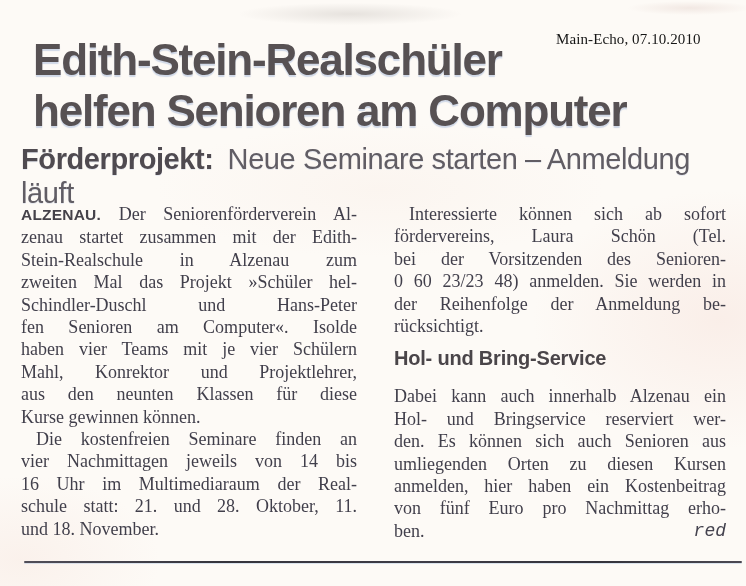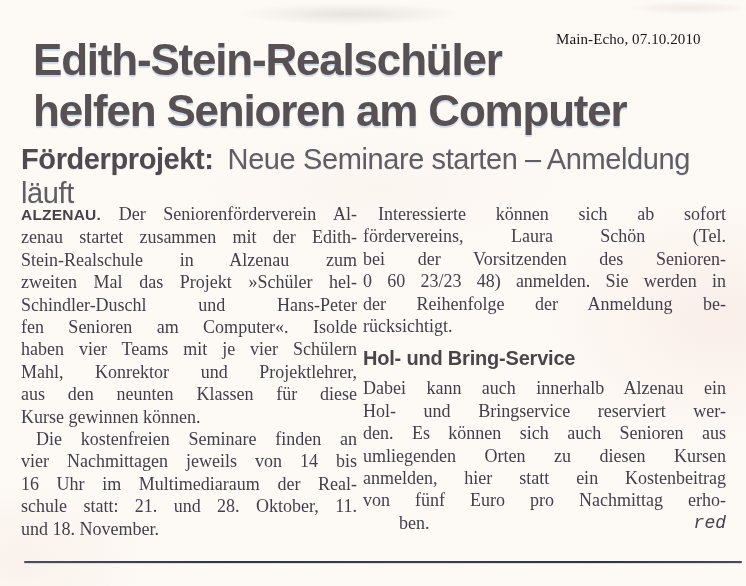--- a/index.html
+++ b/index.html
@@ -49,21 +49,21 @@
     font-weight: 700;
     letter-spacing: -0.4px;
     color: #4f4a50;
     text-shadow: 0 1px 0 rgba(110,140,200,0.15);
   }
   .sub-rest { font-weight: 400; color: #615d64; margin-left: 14px; }
 
   
   .columns {
     position: absolute; left: 21px; top: 203px; width: 705px;
-    display: flex; gap: 6px;
+    display: flex; gap: 37px;
     color: #413f4b;
     font-size: 18px; line-height: 22.4px;
   }
   .col { width: 336px; }
   .col + .col { width: auto; flex: 1; }
 
   .para { margin: 0; }
   .line { display: block; text-align: justify; text-align-last: justify; }
   .line.last { text-align-last: left; }
   .para.indent .line:first-child { text-indent: 15px; }
@@ -72,24 +72,24 @@
     font-family: "Liberation Sans", sans-serif;
     font-weight: 700; font-size: 15.5px;
     letter-spacing: 0.2px; color: #45424a;
   }
 
   .subhead {
     font-family: "Liberation Sans", sans-serif;
     font-weight: 700; font-size: 20px; line-height: 22px;
     letter-spacing: -0.2px;
     color: #4a4549;
-    margin: 10px 0 8px 0;
+    margin: 10px 0 16px 0;
   }
 
-  .sigline { display: flex; justify-content: space-between; margin-left: 36px; }
+  .sigline { display: flex; justify-content: space-between; }
   .sig { font-style: italic; color: #45434f; font-family: Liberation Mono, monospace; }
 
   
   .rule {
     position: absolute; left: 24px; top: 561px;
     width: 718px; height: 2px;
     background: linear-gradient(90deg, #504e58, #35343c 28%, #3e3c46 55%, #34333b 80%, #4b4952);
     border-radius: 1px;
     box-shadow: 0 1px 0 rgba(120,160,210,0.25);
   }
@@ -140,21 +140,21 @@
           <span class="line">0 60 23/23 48) anmelden. Sie werden in</span>
           <span class="line">der Reihenfolge der Anmeldung be-</span>
           <span class="line last">rücksichtigt.</span>
         </p>
         <div class="subhead">Hol- und Bring-Service</div>
         <p class="para">
           <span class="line">Dabei kann auch innerhalb Alzenau ein</span>
           <span class="line">Hol- und Bringservice reserviert wer-</span>
           <span class="line">den. Es können sich auch Senioren aus</span>
           <span class="line">umliegenden Orten zu diesen Kursen</span>
-          <span class="line">anmelden, hier statt ein Kostenbeitrag</span>
+          <span class="line">anmelden, hier haben ein Kostenbeitrag</span>
           <span class="line">von fünf Euro pro Nachmittag erho-</span>
           <span class="line last sigline">ben.<span class="sig">red</span></span>
         </p>
       </div>
     </div>
 
   <div class="rule"></div>
 
 </div>
 

